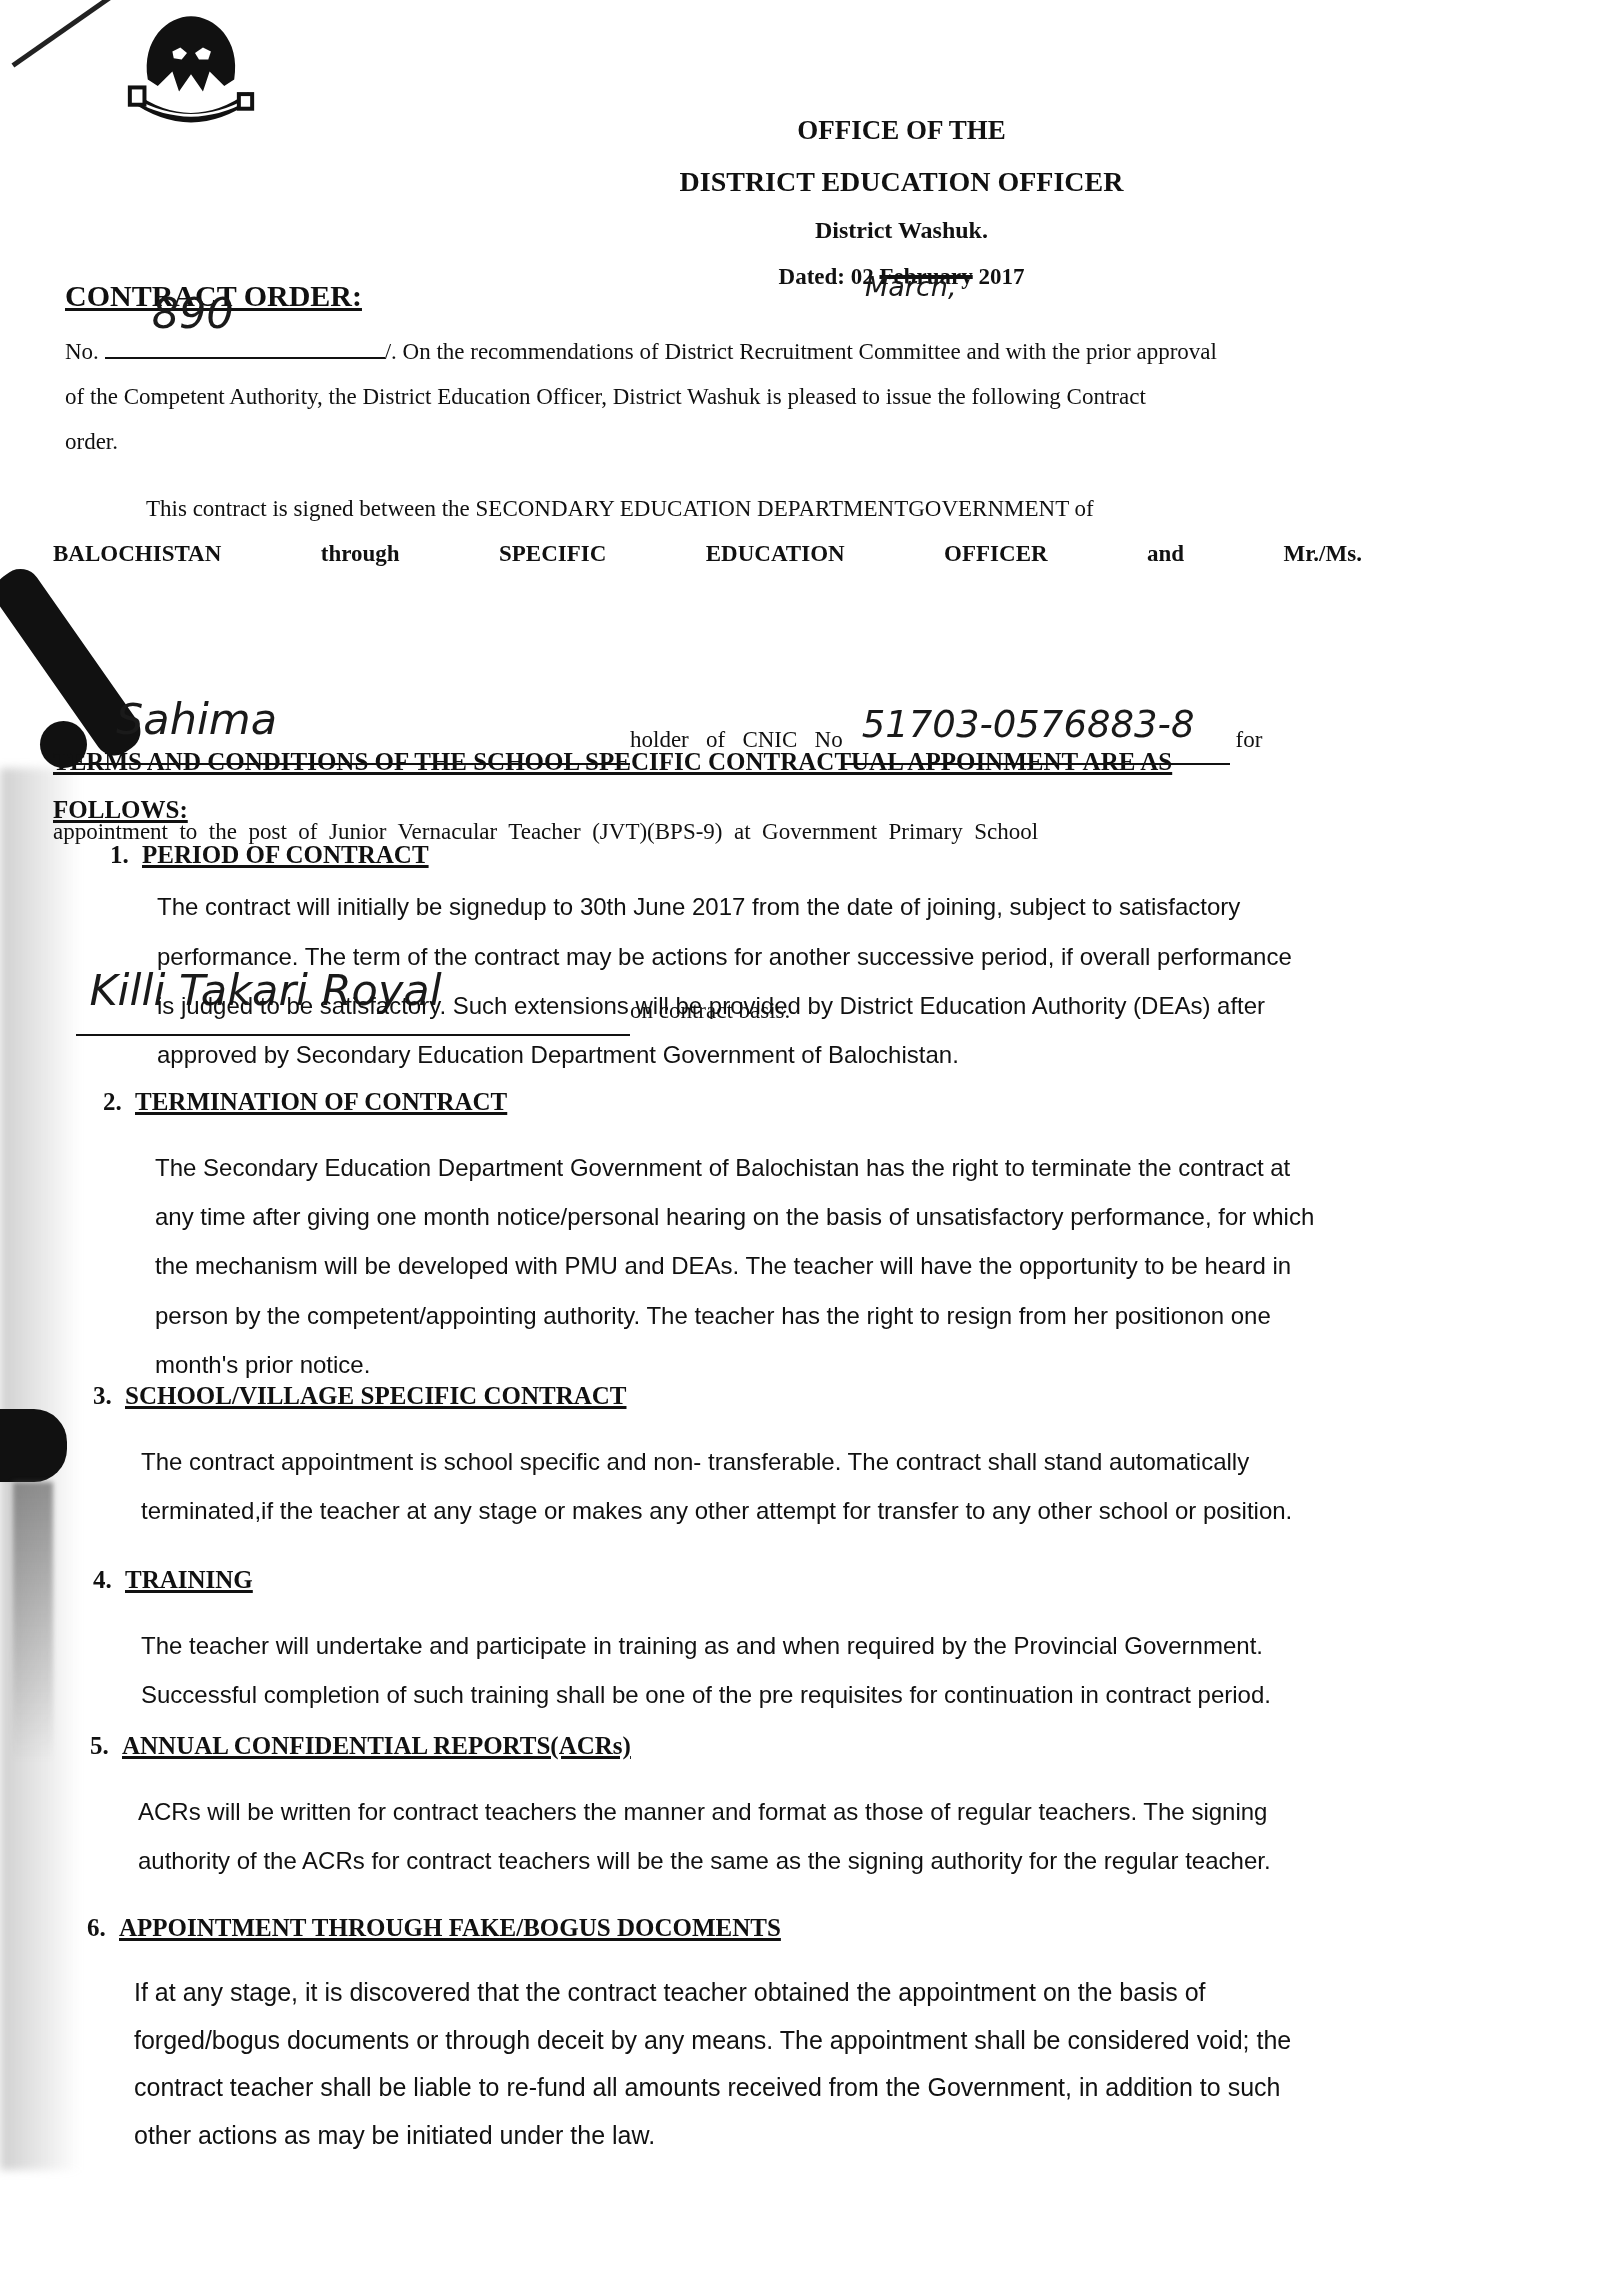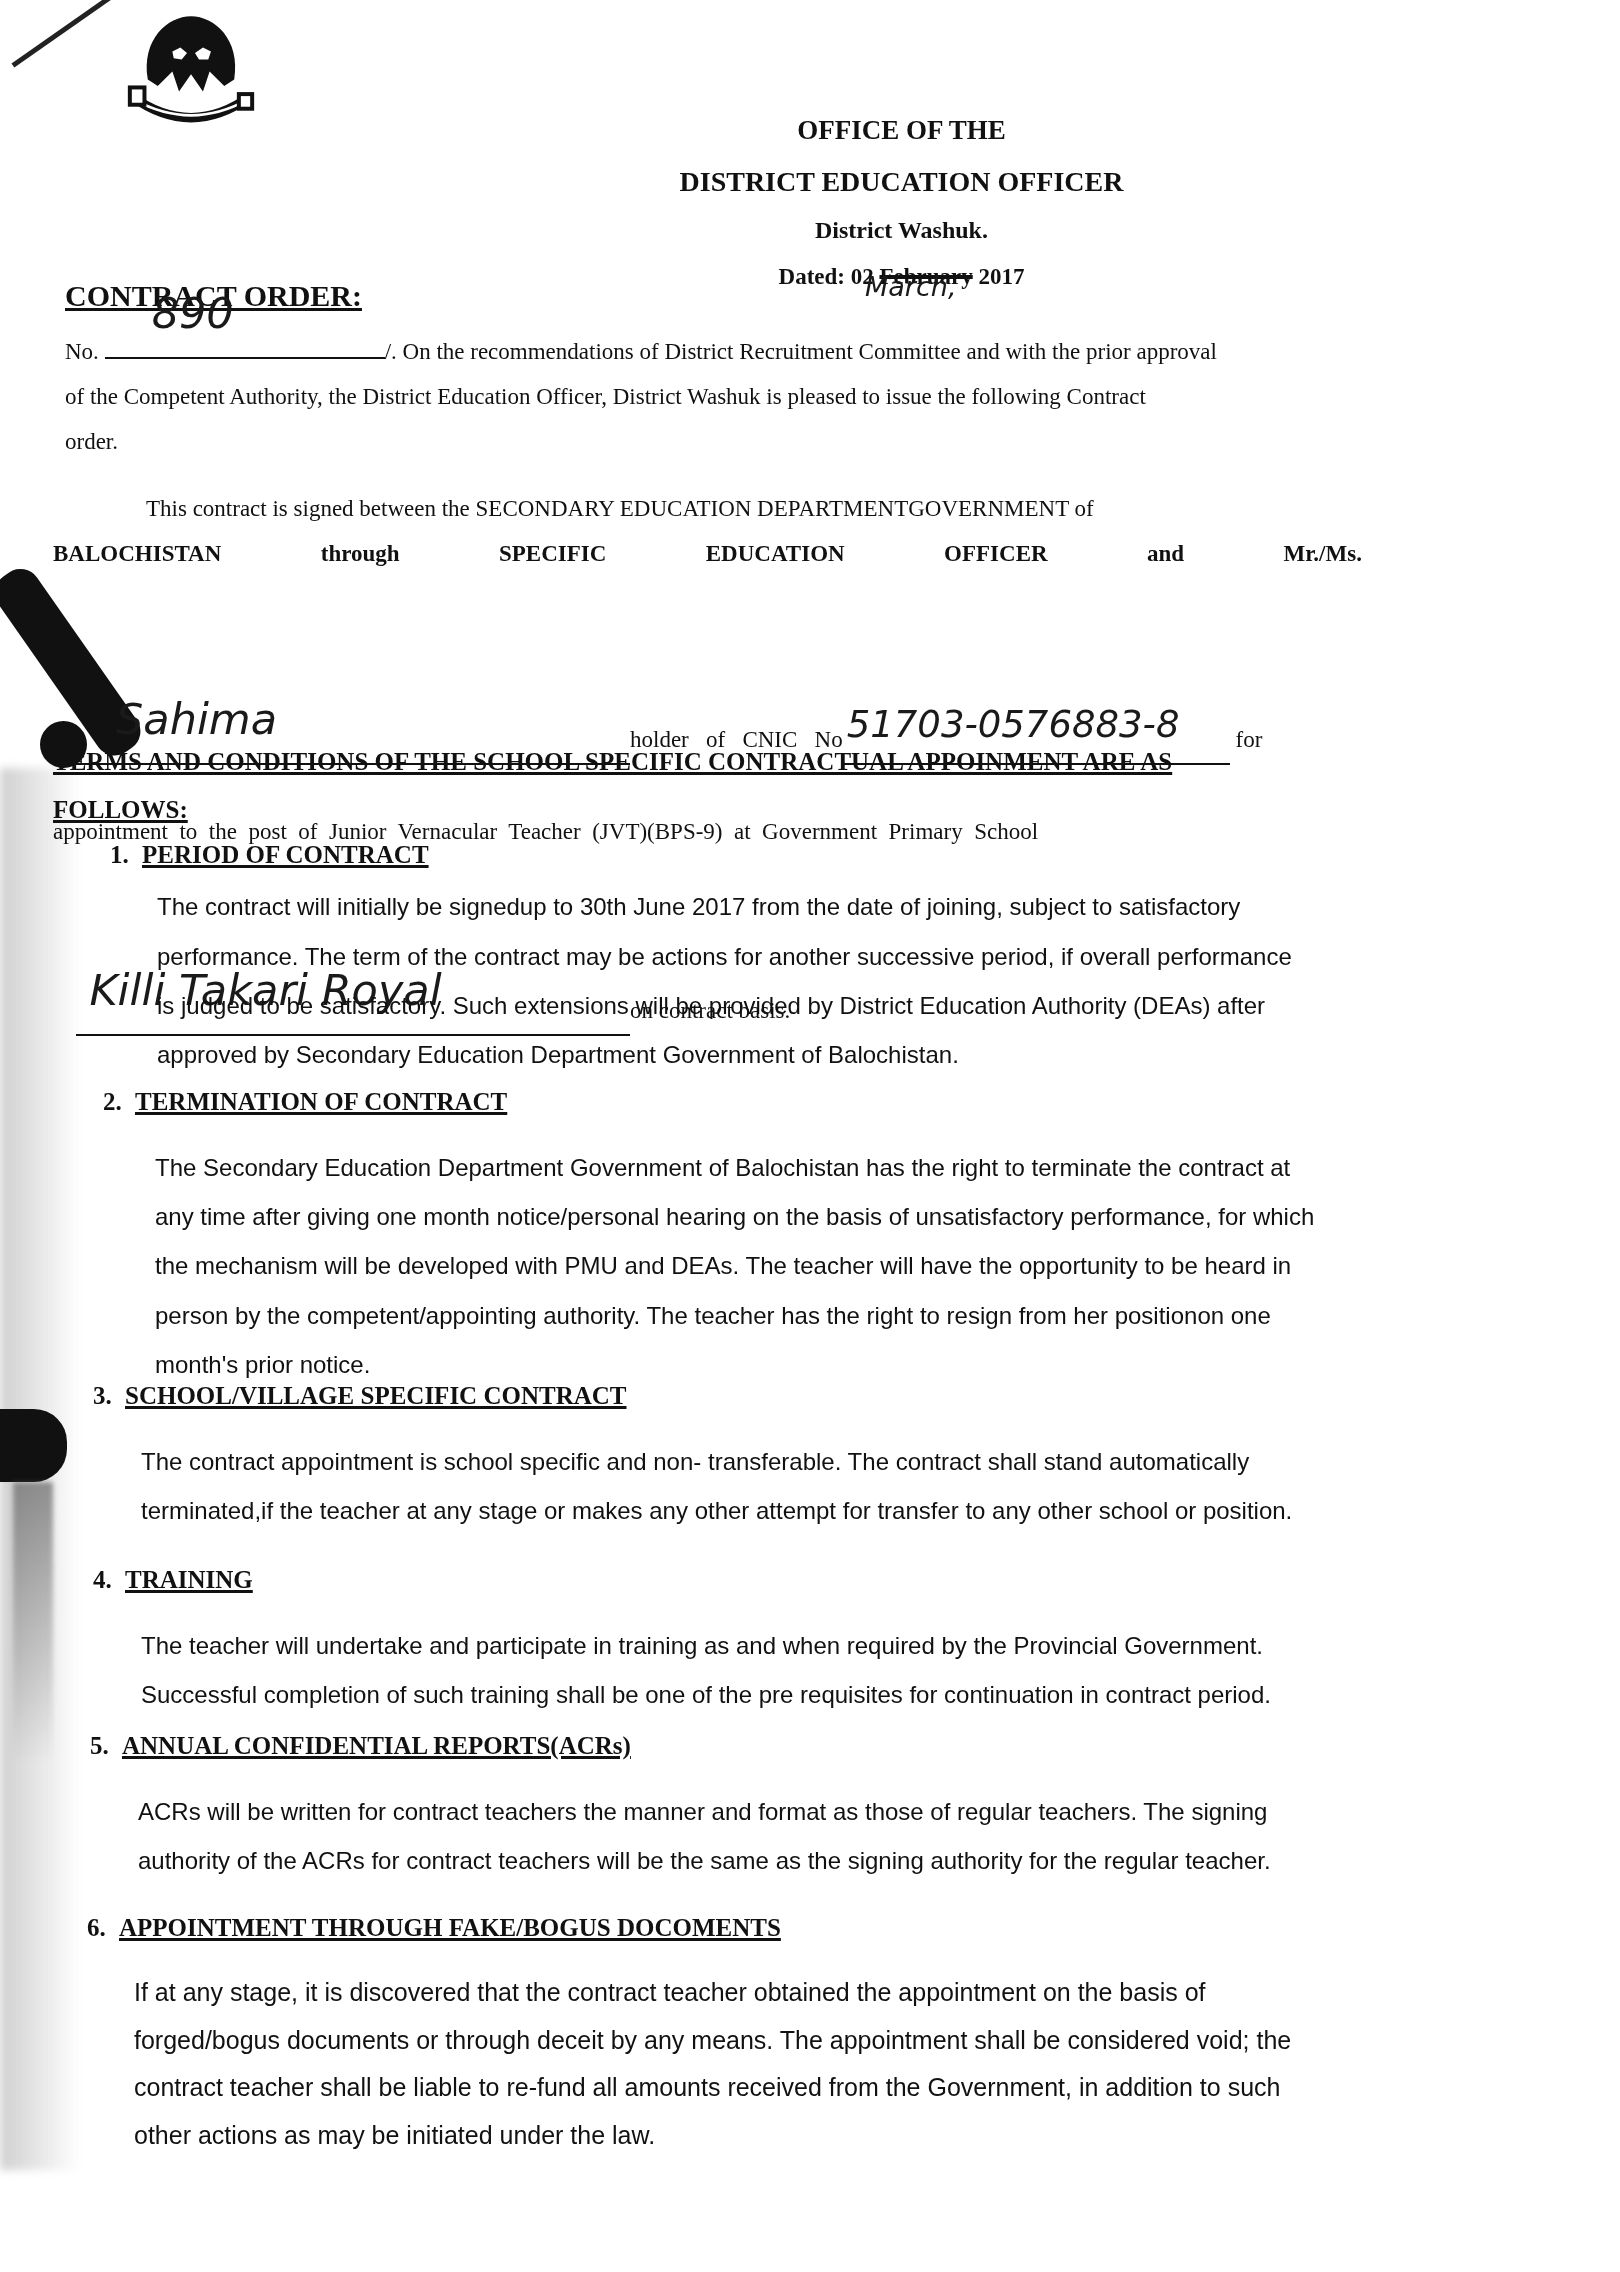--- a/index.html
+++ b/index.html
@@ -96,21 +96,21 @@
     <span>SPECIFIC</span>
     <span>EDUCATION</span>
     <span>OFFICER</span>
     <span>and</span>
     <span>Mr./Ms.</span>
   </div>
   <div style="white-space:pre;margin-top:6.7px;">
     <span class="blank" style="width:554px;">
       <span class="hw hand" style="left:40px;">Sahima</span>
     </span><span>holder   of   CNIC   No</span><span class="blank" style="width:387px;">
-      <span class="hw hand" style="left:4px;font-size:37px;">51703-0576883-8</span>
+      <span class="hw hand" style="left:19px;font-size:37px;">51703-0576883-8</span>
     </span> <span>for</span>
   </div>
   <div style="white-space:pre;font-family:Liberation Serif, serif;">appointment  to  the  post  of  Junior  Vernacular  Teacher  (JVT)(BPS-9)  at  Government  Primary  School</div>
   <div style="white-space:pre;">
     <span class="blank" style="width:554px;">
       <span class="hw hand" style="left:13.4px;">Killi Takari Royal</span>
     </span><span>on contract basis.</span>
   </div>
 </div>
 

